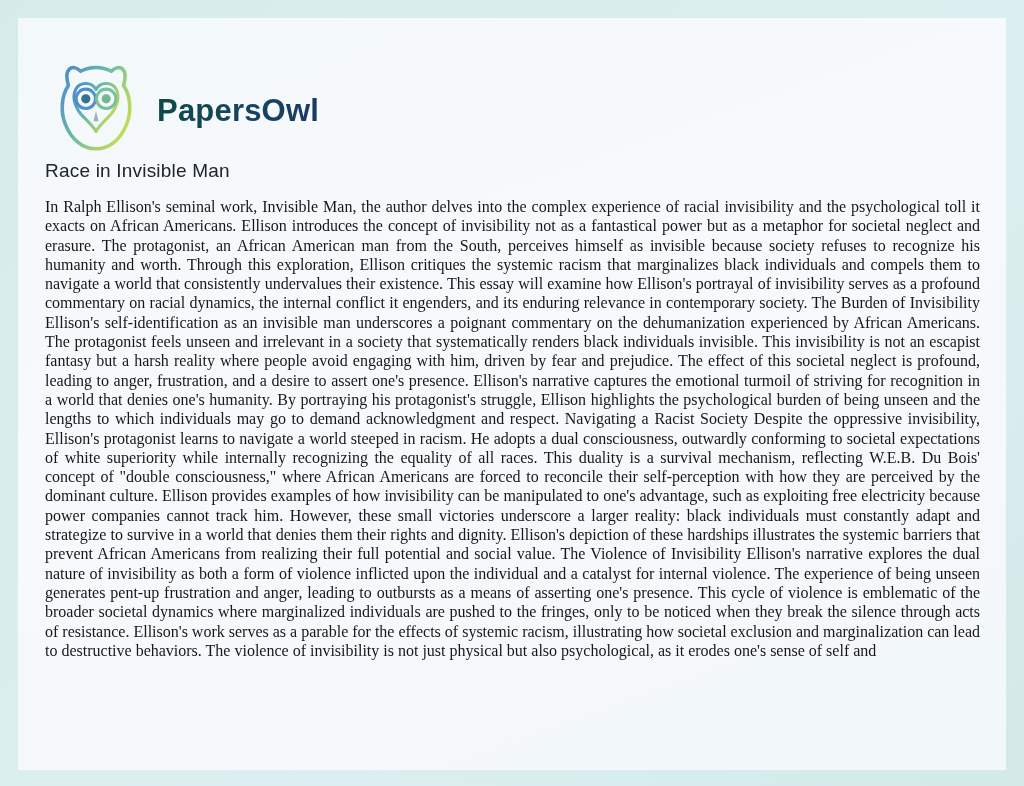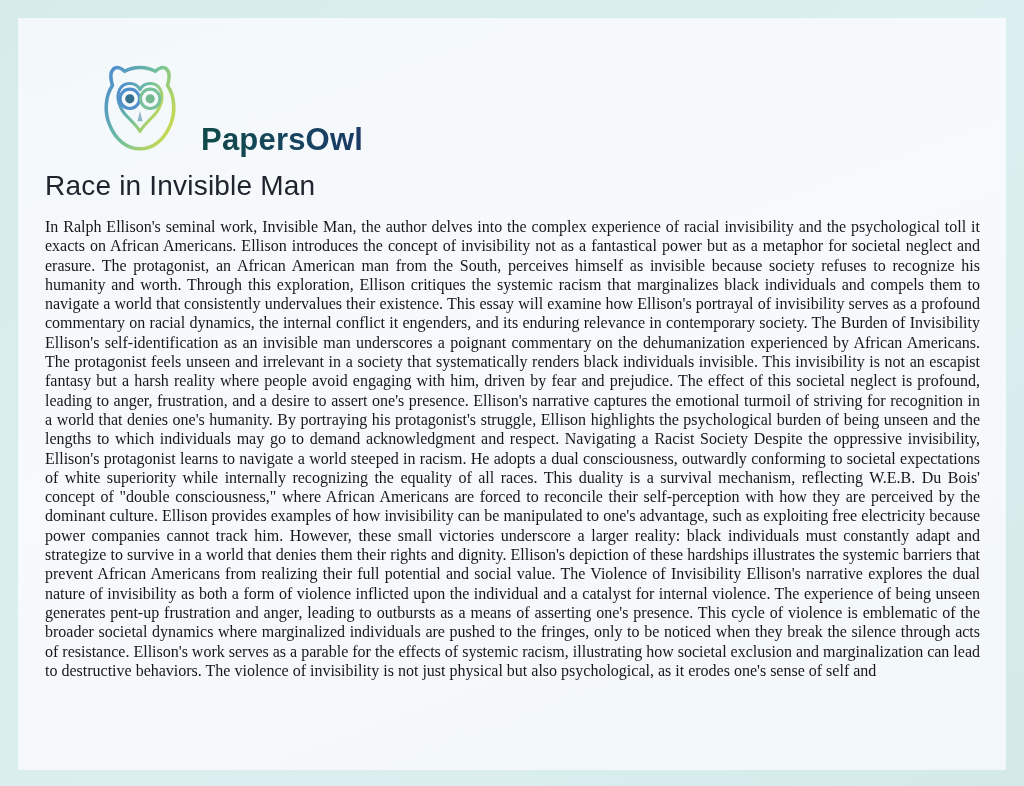--- a/index.html
+++ b/index.html
@@ -20,23 +20,22 @@
     position: absolute;
     left: 18px;
     top: 18px;
     right: 18px;
     bottom: 16px;
     background: #f5f9fb;
     background: linear-gradient(160deg, #f3f8fa 0%, #f7fafc 45%, #f2f7f9 100%);
   }
   .header {
     display: flex;
-    align-items: flex-end;
+    align-items: center;
     padding: 38px 26px 0 27px;
-    margin-left: 44px;
   }
   .logo-wrap {
     width: 102px;
     height: 102px;
     flex: 0 0 auto;
   }
   .brand-col {
     margin-left: 10px;
     padding-top: 8px;
   }
@@ -52,22 +51,22 @@
   }
   .brand-url {
     margin-top: 9px;
     font-size: 17.5px;
     color: #74a9dc;
     letter-spacing: 0.1px;
     text-decoration: none;
     display: inline-block;
   }
   .page-title {
-    margin: 12px 26px 0 27px;
-    font-size: 28px;
+    margin: 2px 26px 0 27px;
+    font-size: 19px;
     font-weight: 400;
     color: #20242e;
     letter-spacing: 0.2px;
   }
   .essay-body {
     margin: 15px 26px 0 27px;
     font-family: "Liberation Serif", serif;
     font-size: 16px;
     line-height: 19.3px;
     text-align: justify;

